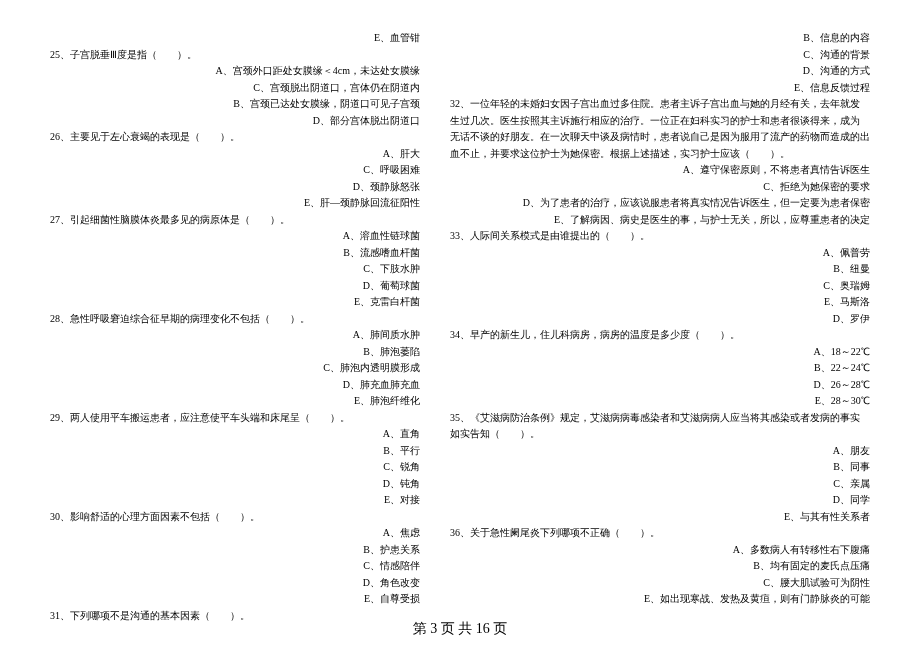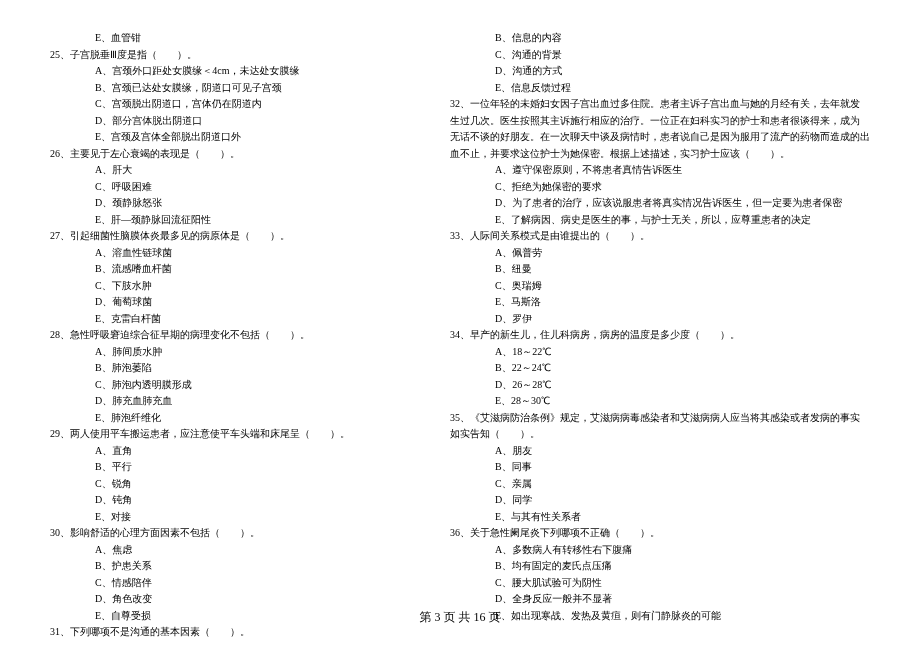--- a/index.html
+++ b/index.html
@@ -21,45 +21,45 @@
   .column {
     flex: 1;
     line-height: 1.65;
   }
   .q-line {
     white-space: pre;
   }
   .option-line {
     padding-left: 4.5em;
     white-space: pre;
+    text-align: right;
   }
   .question-line {
     padding-left: 0;
   }
   .footer {
     position: absolute;
-    bottom: 24px;
+    bottom: 12px;
     left: 0;
     right: 0;
     text-align: center;
-    font-size: 12px;
+    font-size: 14px;
   }
 </style>
 </head>
 <body>
 
 <div class="page">
   <div class="column" id="left-col">
       <div class="option-line">E、血管钳</div>
       <div class="q-line question-line">25、子宫脱垂Ⅲ度是指（　　）。</div>
       <div class="option-line">A、宫颈外口距处女膜缘＜4cm，未达处女膜缘</div>
+      <div class="option-line">C、宫颈脱出阴道口，宫体仍在阴道内</div>
       <div class="option-line">B、宫颈已达处女膜缘，阴道口可见子宫颈</div>
-      <div class="option-line">C、宫颈脱出阴道口，宫体仍在阴道内</div>
       <div class="option-line">D、部分宫体脱出阴道口</div>
-      <div class="option-line">E、宫颈及宫体全部脱出阴道口外</div>
       <div class="q-line question-line">26、主要见于左心衰竭的表现是（　　）。</div>
       <div class="option-line">A、肝大</div>
       <div class="option-line">C、呼吸困难</div>
       <div class="option-line">D、颈静脉怒张</div>
       <div class="option-line">E、肝—颈静脉回流征阳性</div>
       <div class="q-line question-line">27、引起细菌性脑膜体炎最多见的病原体是（　　）。</div>
       <div class="option-line">A、溶血性链球菌</div>
       <div class="option-line">B、流感嗜血杆菌</div>
       <div class="option-line">C、下肢水肿</div>
       <div class="option-line">D、葡萄球菌</div>
@@ -112,18 +112,17 @@
       <div class="q-line question-line">如实告知（　　）。</div>
       <div class="option-line">A、朋友</div>
       <div class="option-line">B、同事</div>
       <div class="option-line">C、亲属</div>
       <div class="option-line">D、同学</div>
       <div class="option-line">E、与其有性关系者</div>
       <div class="q-line question-line">36、关于急性阑尾炎下列哪项不正确（　　）。</div>
       <div class="option-line">A、多数病人有转移性右下腹痛</div>
       <div class="option-line">B、均有固定的麦氏点压痛</div>
       <div class="option-line">C、腰大肌试验可为阴性</div>
-      <div class="option-line">D、全身反应一般并不显著</div>
       <div class="option-line">E、如出现寒战、发热及黄疸，则有门静脉炎的可能</div>
     </div>
 </div>
 
 <div class="footer">第 3 页 共 16 页</div>
 
 </body></html>

